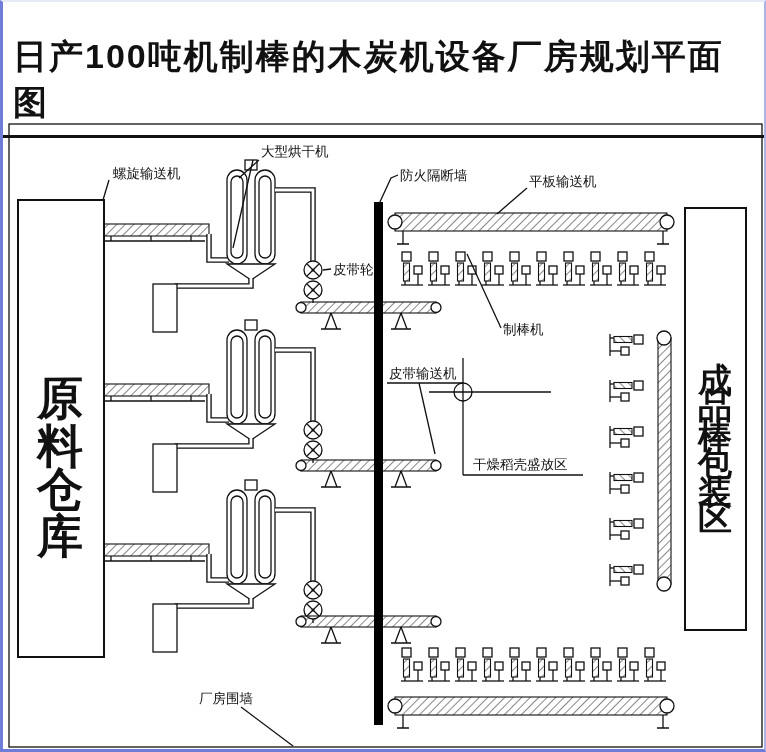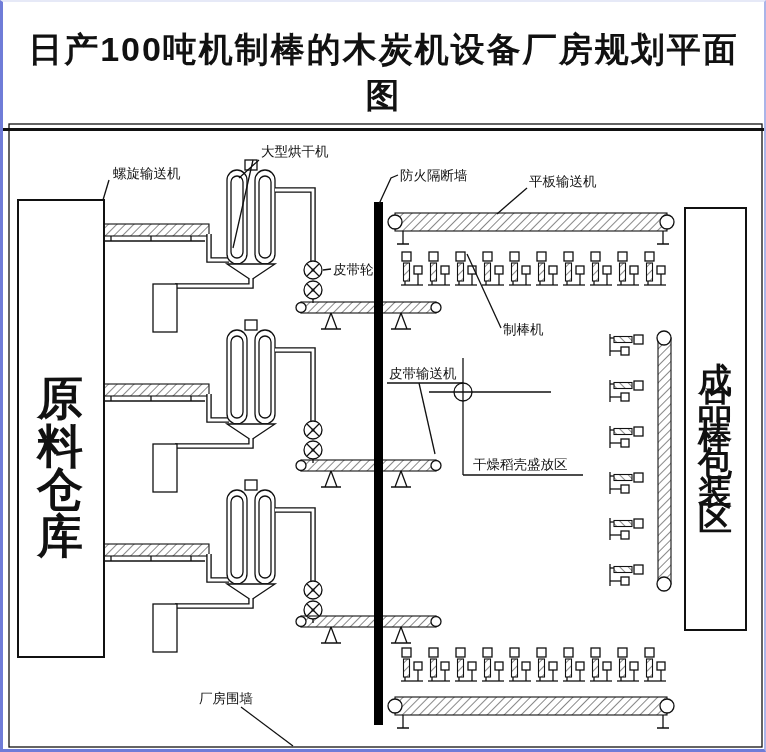--- a/index.html
+++ b/index.html
@@ -3,21 +3,21 @@
 <meta charset="utf-8">
 <style>
   html,body{margin:0;padding:0;background:#ffffff;}
   #page{
     position:relative;width:766px;height:752px;box-sizing:border-box;
     background:#ffffff;overflow:hidden;
     border-left:3px solid #6f7cd8;border-bottom:3px solid #6f7cd8;
     border-right:2px solid #aab4e8;border-top:2px solid #e6e9f7;
     font-family:"Liberation Sans", sans-serif;
   }
-  #title-wrap{position:absolute;top:25px;left:0;width:100%;text-align:center;}
+  #title-wrap{position:absolute;top:32px;left:0;width:100%;}
   #title-wrap span{
     display:inline-block;font-weight:800;font-size:34px;letter-spacing:2px;color:#111;
     border-bottom:3px solid #111;padding:0 10px 9px;
     font-family:"Liberation Sans", sans-serif;
   }
   .zone{
     position:absolute;border:2px solid #111;background:#fff;
     display:flex;align-items:center;justify-content:center;color:#111;
   }
   .zone span{

